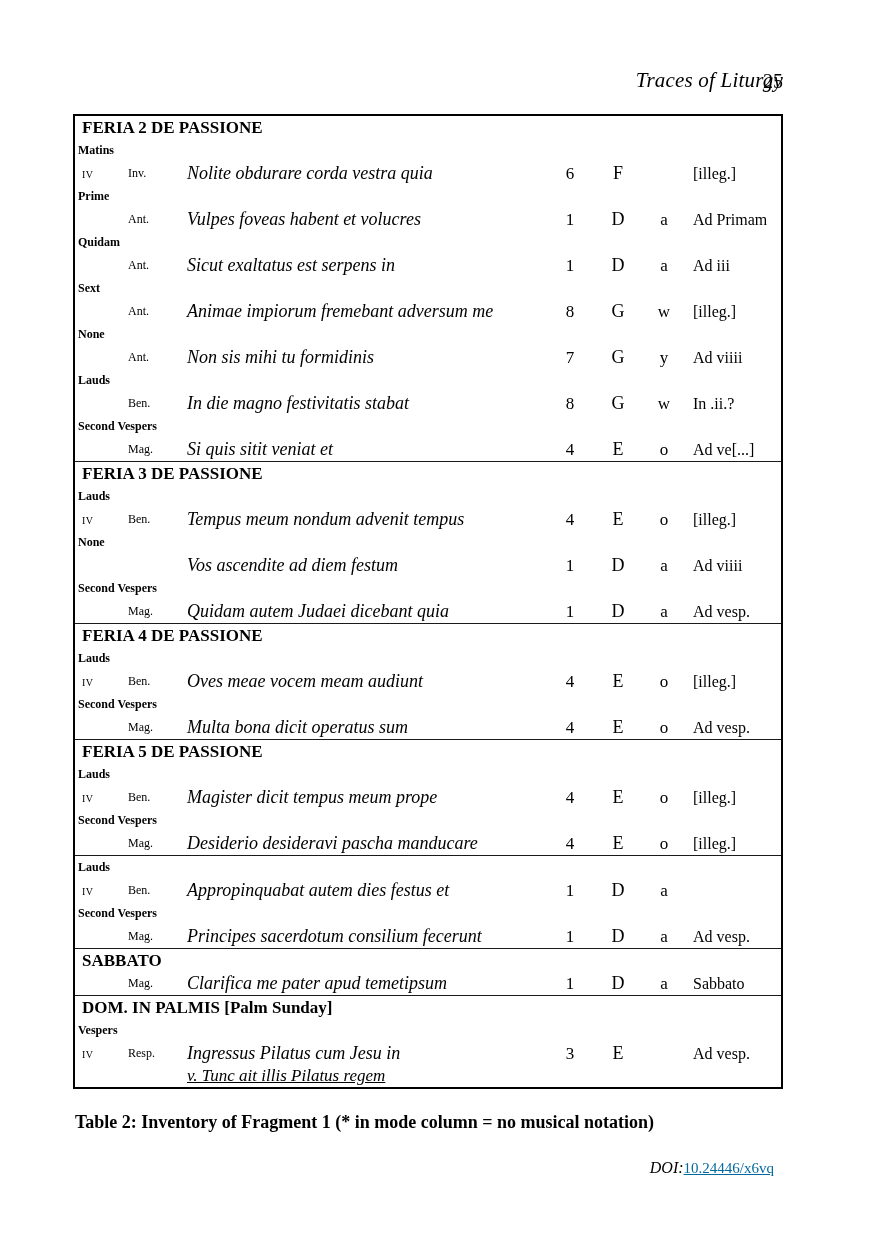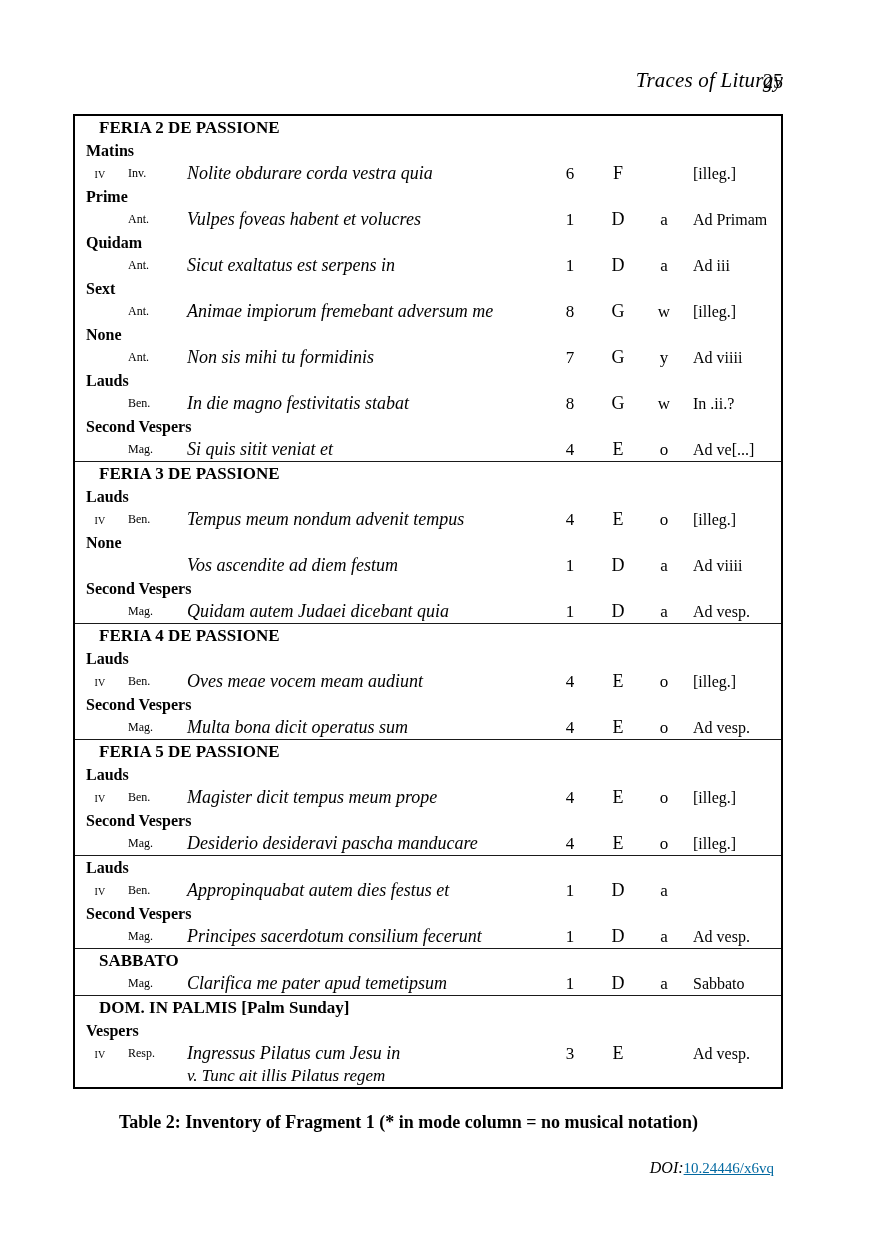--- a/index.html
+++ b/index.html
@@ -69,42 +69,41 @@
   .row {
     position: relative;
     height: 23px;
     box-sizing: border-box;
   }
   .row.tall { height: 45px; }
 
   .r-hdr {
     font-weight: bold;
     font-size: 17px;
-    padding-left: 24px;
+    padding-left: 7px;
     line-height: 23px;
     white-space: nowrap;
   }
   .r-sub {
     font-weight: bold;
-    font-size: 16px;
-    padding-left: 11px;
+    font-size: 12px;
+    padding-left: 3px;
     line-height: 23px;
     white-space: nowrap;
   }
 
   .c-num {
     position: absolute;
     left: 7px;
     top: 0;
     width: 36px;
     line-height: 23px;
     font-size: 14px;
     font-variant: small-caps;
     letter-spacing: 0.3px;
-    text-align: center;
   }
   .c-gen {
     position: absolute;
     left: 53px;
     top: 0;
     width: 64px;
     line-height: 23px;
     font-size: 12px;
   }
   .c-inc {
@@ -119,20 +118,21 @@
   }
   .c-vers {
     position: absolute;
     left: 112px;
     top: 22px;
     width: 370px;
     line-height: 23px;
     font-size: 17px;
     font-style: italic;
     white-space: nowrap;
+    text-decoration: underline;
   }
   .c-mode {
     position: absolute;
     left: 482px;
     top: 0;
     width: 26px;
     text-align: center;
     line-height: 23px;
     font-size: 17px;
   }
@@ -166,21 +166,20 @@
 
   
   .caption {
     position: absolute;
     left: 75px;
     top: 1112px;
     width: 720px;
     font-weight: bold;
     font-size: 18px;
     white-space: nowrap;
-    margin-left: 44px;
   }
 
   
   .doi {
     position: absolute;
     right: 100px;
     top: 1159px;
     font-size: 16px;
     font-style: italic;
     white-space: nowrap;

